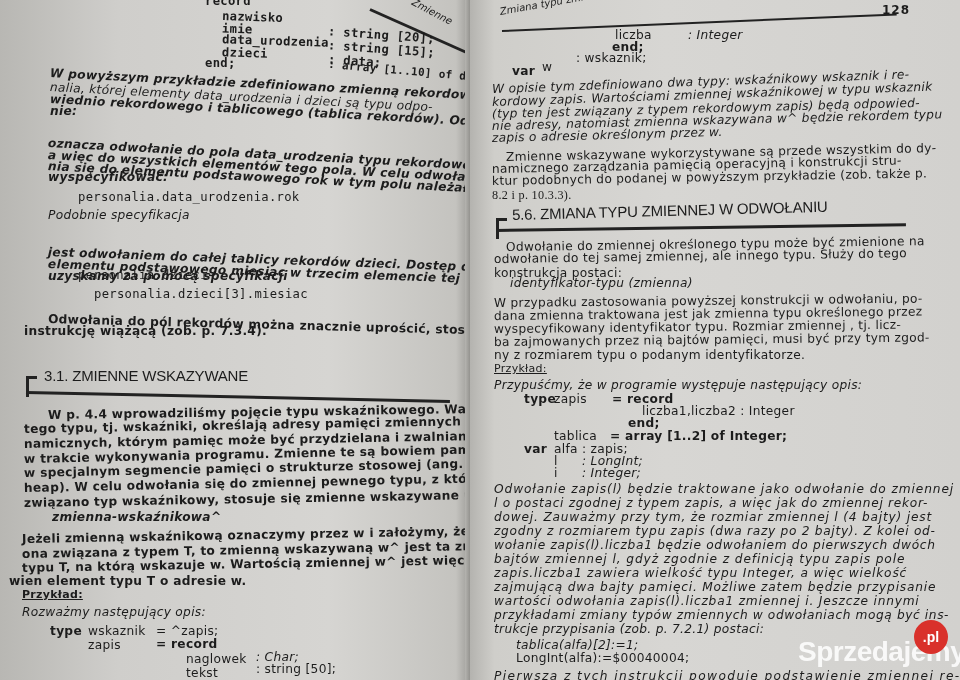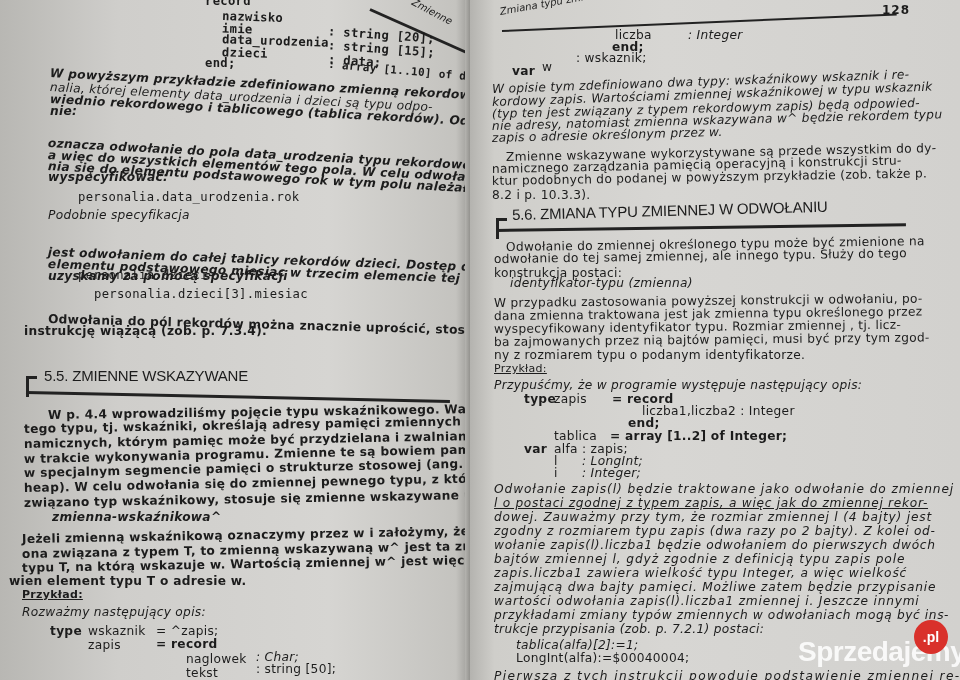--- a/index.html
+++ b/index.html
@@ -58,21 +58,21 @@
   <div class="ln it b" style="left:48px;top:245px;transform:rotate(2deg);transform-origin:left;">jest odwołaniem do całej tablicy rekordów dzieci. Dostęp do</div>
   <div class="ln it b" style="left:48px;top:257px;transform:rotate(2deg);transform-origin:left;">elementu podstawowego miesiac w trzecim elemencie tej tablicy</div>
   <div class="ln it b" style="left:48px;top:269px;">uzyskamy za pomocą specyfikacji</div>
 
   <div class="ln mono" style="left:94px;top:287px;">personalia.dzieci[3].miesiac</div>
 
   <div class="ln b" style="left:48px;top:312px;transform:rotate(1.5deg);transform-origin:left;">Odwołania do pól rekordów można znacznie uprościć, stosując</div>
   <div class="ln b" style="left:24px;top:324px;">instrukcję wiążącą (zob. p. 7.3.4).</div>
 
   <div class="bracket" style="left:26px;top:376px;"></div>
-  <div class="sec" style="left:44px;top:367px;">5.5. ZMIENNE WSKAZYWANE</div>
+  <div class="sec" style="left:44px;top:367px;">3.1. ZMIENNE WSKAZYWANE</div>
   <div class="rule" style="left:26px;top:391px;width:424px;transform:rotate(1.2deg);"></div>
 
   <div class="ln b" style="left:48px;top:408px;transform:rotate(-0.8deg);transform-origin:left;">W p. 4.4 wprowadziliśmy pojęcie typu wskaźnikowego. Wartości</div>
   <div class="ln b" style="left:24px;top:422px;transform:rotate(-1deg);transform-origin:left;">tego typu, tj. wskaźniki, określają adresy pamięci zmiennych dy-</div>
   <div class="ln b" style="left:24px;top:437px;transform:rotate(-1deg);transform-origin:left;">namicznych, którym pamięc może być przydzielana i zwalniana</div>
   <div class="ln b" style="left:24px;top:452px;transform:rotate(-1.2deg);transform-origin:left;">w trakcie wykonywania programu. Zmienne te są bowiem pamiętane</div>
   <div class="ln b" style="left:24px;top:466px;transform:rotate(-1.2deg);transform-origin:left;">w specjalnym segmencie pamięci o strukturze stosowej (ang.</div>
   <div class="ln b" style="left:24px;top:481px;transform:rotate(-1.2deg);transform-origin:left;">heap). W celu odwołania się do zmiennej pewnego typu, z którym</div>
   <div class="ln b" style="left:24px;top:496px;transform:rotate(-1deg);transform-origin:left;">związano typ wskaźnikowy, stosuje się zmienne wskazywane postaci:</div>
 
@@ -113,21 +113,21 @@
 
   <div class="ln it" style="left:22px;top:82px;transform:rotate(-2deg);transform-origin:left;">W opisie tym zdefiniowano dwa typy: wskaźnikowy wskaznik i re-</div>
   <div class="ln it" style="left:22px;top:95px;transform:rotate(-2deg);transform-origin:left;">kordowy zapis. Wartościami zmiennej wskaźnikowej w typu wskaznik</div>
   <div class="ln it" style="left:22px;top:107px;transform:rotate(-1.5deg);transform-origin:left;">(typ ten jest związany z typem rekordowym zapis) będą odpowied-</div>
   <div class="ln it" style="left:22px;top:119px;transform:rotate(-1.5deg);transform-origin:left;">nie adresy, natomiast zmienna wskazywana w^ będzie rekordem typu</div>
   <div class="ln it" style="left:22px;top:131px;transform:rotate(-1.5deg);transform-origin:left;">zapis o adresie określonym przez w.</div>
 
   <div class="ln" style="left:36px;top:150px;transform:rotate(-1.2deg);transform-origin:left;">Zmienne wskazywane wykorzystywane są przede wszystkim do dy-</div>
   <div class="ln" style="left:22px;top:162px;transform:rotate(-1.2deg);transform-origin:left;">namicznego zarządzania pamięcią operacyjną i konstrukcji stru-</div>
   <div class="ln" style="left:22px;top:174px;transform:rotate(-1deg);transform-origin:left;">ktur podobnych do podanej w powyższym przykładzie (zob. także p.</div>
-  <div class="ln" style="left:22px;top:188px;">8.2 i p. 10.3.3).</div>
+  <div class="ln" style="left:22px;top:188px;font-family:Liberation Serif, serif;">8.2 i p. 10.3.3).</div>
 
   <div class="bracket" style="left:26px;top:218px;"></div>
   <div class="sec" style="left:42px;top:206px;transform:rotate(-1.5deg);transform-origin:left;">5.6. ZMIANA TYPU ZMIENNEJ W ODWOŁANIU</div>
   <div class="rule" style="left:26px;top:229px;width:410px;transform:rotate(-0.8deg);"></div>
 
   <div class="ln" style="left:36px;top:240px;transform:rotate(-0.8deg);transform-origin:left;">Odwołanie do zmiennej określonego typu może być zmienione na</div>
   <div class="ln" style="left:24px;top:252px;transform:rotate(-0.8deg);transform-origin:left;">odwołanie do tej samej zmiennej, ale innego typu. Służy do tego</div>
   <div class="ln" style="left:24px;top:266px;">konstrukcja postaci:</div>
 
   <div class="ln it" style="left:40px;top:276px;">identyfikator-typu (zmienna)</div>
@@ -150,21 +150,21 @@
   <div class="ln b" style="left:140px;top:429px;">= array [1..2] of Integer;</div>
   <div class="ln b" style="left:54px;top:442px;">var</div>
   <div class="ln" style="left:84px;top:442px;">alfa</div>
   <div class="ln" style="left:112px;top:442px;">: zapis;</div>
   <div class="ln" style="left:84px;top:454px;">l</div>
   <div class="ln it" style="left:112px;top:454px;">: LongInt;</div>
   <div class="ln" style="left:84px;top:466px;">i</div>
   <div class="ln it" style="left:112px;top:466px;">: Integer;</div>
 
   <div class="ln it" style="left:24px;top:482px;letter-spacing:0.9px;">Odwołanie zapis(l) będzie traktowane jako odwołanie do zmiennej</div>
-  <div class="ln it" style="left:24px;top:496px;letter-spacing:0.7px;text-decoration:underline;">l o postaci zgodnej z typem zapis, a więc jak do zmiennej rekor-</div>
+  <div class="ln it" style="left:24px;top:496px;letter-spacing:0.7px;">l o postaci zgodnej z typem zapis, a więc jak do zmiennej rekor-</div>
   <div class="ln it" style="left:24px;top:510px;letter-spacing:0.8px;">dowej. Zauważmy przy tym, że rozmiar zmiennej l (4 bajty) jest</div>
   <div class="ln it" style="left:24px;top:524px;letter-spacing:0.7px;">zgodny z rozmiarem typu zapis (dwa razy po 2 bajty). Z kolei od-</div>
   <div class="ln it" style="left:24px;top:538px;letter-spacing:0.7px;">wołanie zapis(l).liczba1 będzie odwołaniem do pierwszych dwóch</div>
   <div class="ln it" style="left:24px;top:552px;letter-spacing:0.9px;">bajtów zmiennej l, gdyż zgodnie z definicją typu zapis pole</div>
   <div class="ln it" style="left:24px;top:566px;letter-spacing:0.8px;">zapis.liczba1 zawiera wielkość typu Integer, a więc wielkość</div>
   <div class="ln it" style="left:24px;top:580px;letter-spacing:0.8px;">zajmującą dwa bajty pamięci. Możliwe zatem będzie przypisanie</div>
   <div class="ln it" style="left:24px;top:594px;letter-spacing:0.8px;">wartości odwołania zapis(l).liczba1 zmiennej i. Jeszcze innymi</div>
   <div class="ln it" style="left:24px;top:608px;letter-spacing:0.6px;">przykładami zmiany typów zmiennych w odwołaniach mogą być ins-</div>
   <div class="ln it" style="left:24px;top:622px;">trukcje przypisania (zob. p. 7.2.1) postaci:</div>
 

